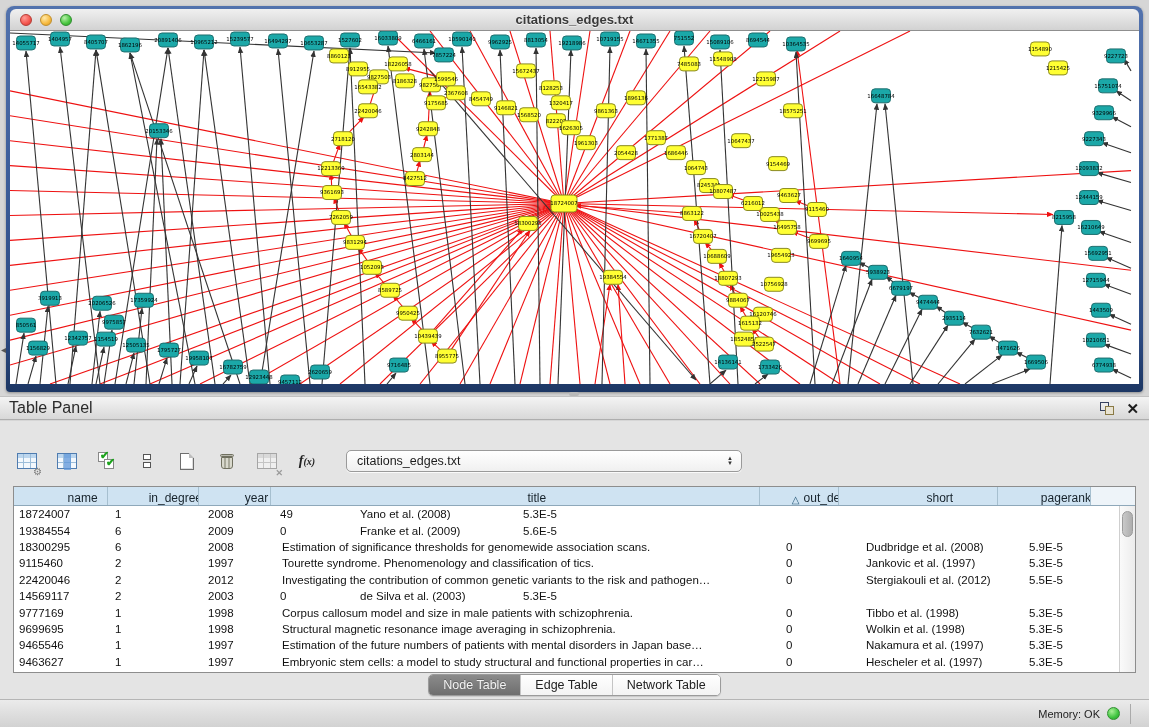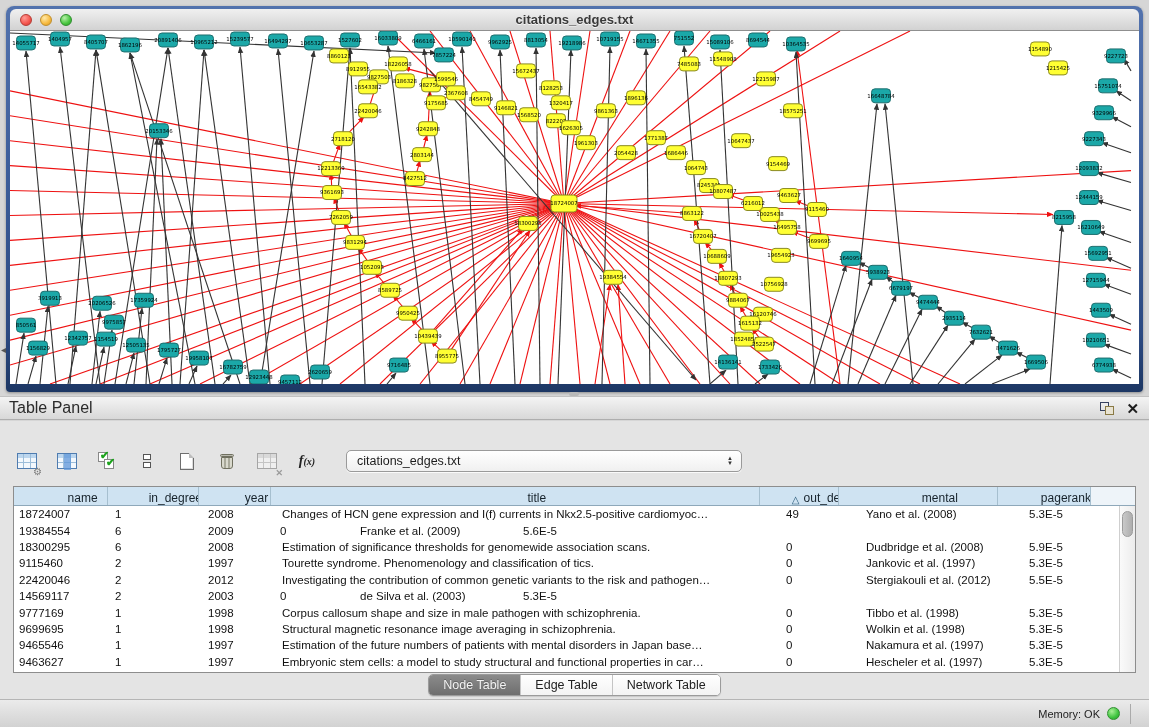--- a/index.html
+++ b/index.html
@@ -690,33 +690,32 @@
           <span>year</span>
         </div>
       <div class="th c3">
           <span>title</span>
         </div>
       <div class="th c4">
         <span class="sort">△</span>
         <span>out_de...</span>
       </div>
       <div class="th c5">
-          <span>mental</span>
+          <span>short</span>
         </div>
       <div class="th c6">
           <span>pagerank</span>
         </div>
       <div class="th cfill"></div>
     </div>
     <div id="tbody">
         <div class="tr">
           <div class="td c0">18724007</div>
           <div class="td c1">1</div>
           <div class="td c2">2008</div>
-          <div class="td c3">Changes of HCN gene expression and I(f) currents in Nkx2.5-positive cardiomyoc…</div>
           <div class="td c4">49</div>
           <div class="td c5">Yano et al. (2008)</div>
           <div class="td c6">5.3E-5</div>
         </div>
         <div class="tr">
           <div class="td c0">19384554</div>
           <div class="td c1">6</div>
           <div class="td c2">2009</div>
           <div class="td c4">0</div>
           <div class="td c5">Franke et al. (2009)</div>
@@ -754,21 +753,21 @@
           <div class="td c1">2</div>
           <div class="td c2">2003</div>
           <div class="td c4">0</div>
           <div class="td c5">de Silva et al. (2003)</div>
           <div class="td c6">5.3E-5</div>
         </div>
         <div class="tr">
           <div class="td c0">9777169</div>
           <div class="td c1">1</div>
           <div class="td c2">1998</div>
-          <div class="td c3">Corpus callosum shape and size in male pathogen with schizophrenia.</div>
+          <div class="td c3">Corpus callosum model and size in male patients with schizophrenia.</div>
           <div class="td c4">0</div>
           <div class="td c5">Tibbo et al. (1998)</div>
           <div class="td c6">5.3E-5</div>
         </div>
         <div class="tr">
           <div class="td c0">9699695</div>
           <div class="td c1">1</div>
           <div class="td c2">1998</div>
           <div class="td c3">Structural magnetic resonance image averaging in schizophrenia.</div>
           <div class="td c4">0</div>

